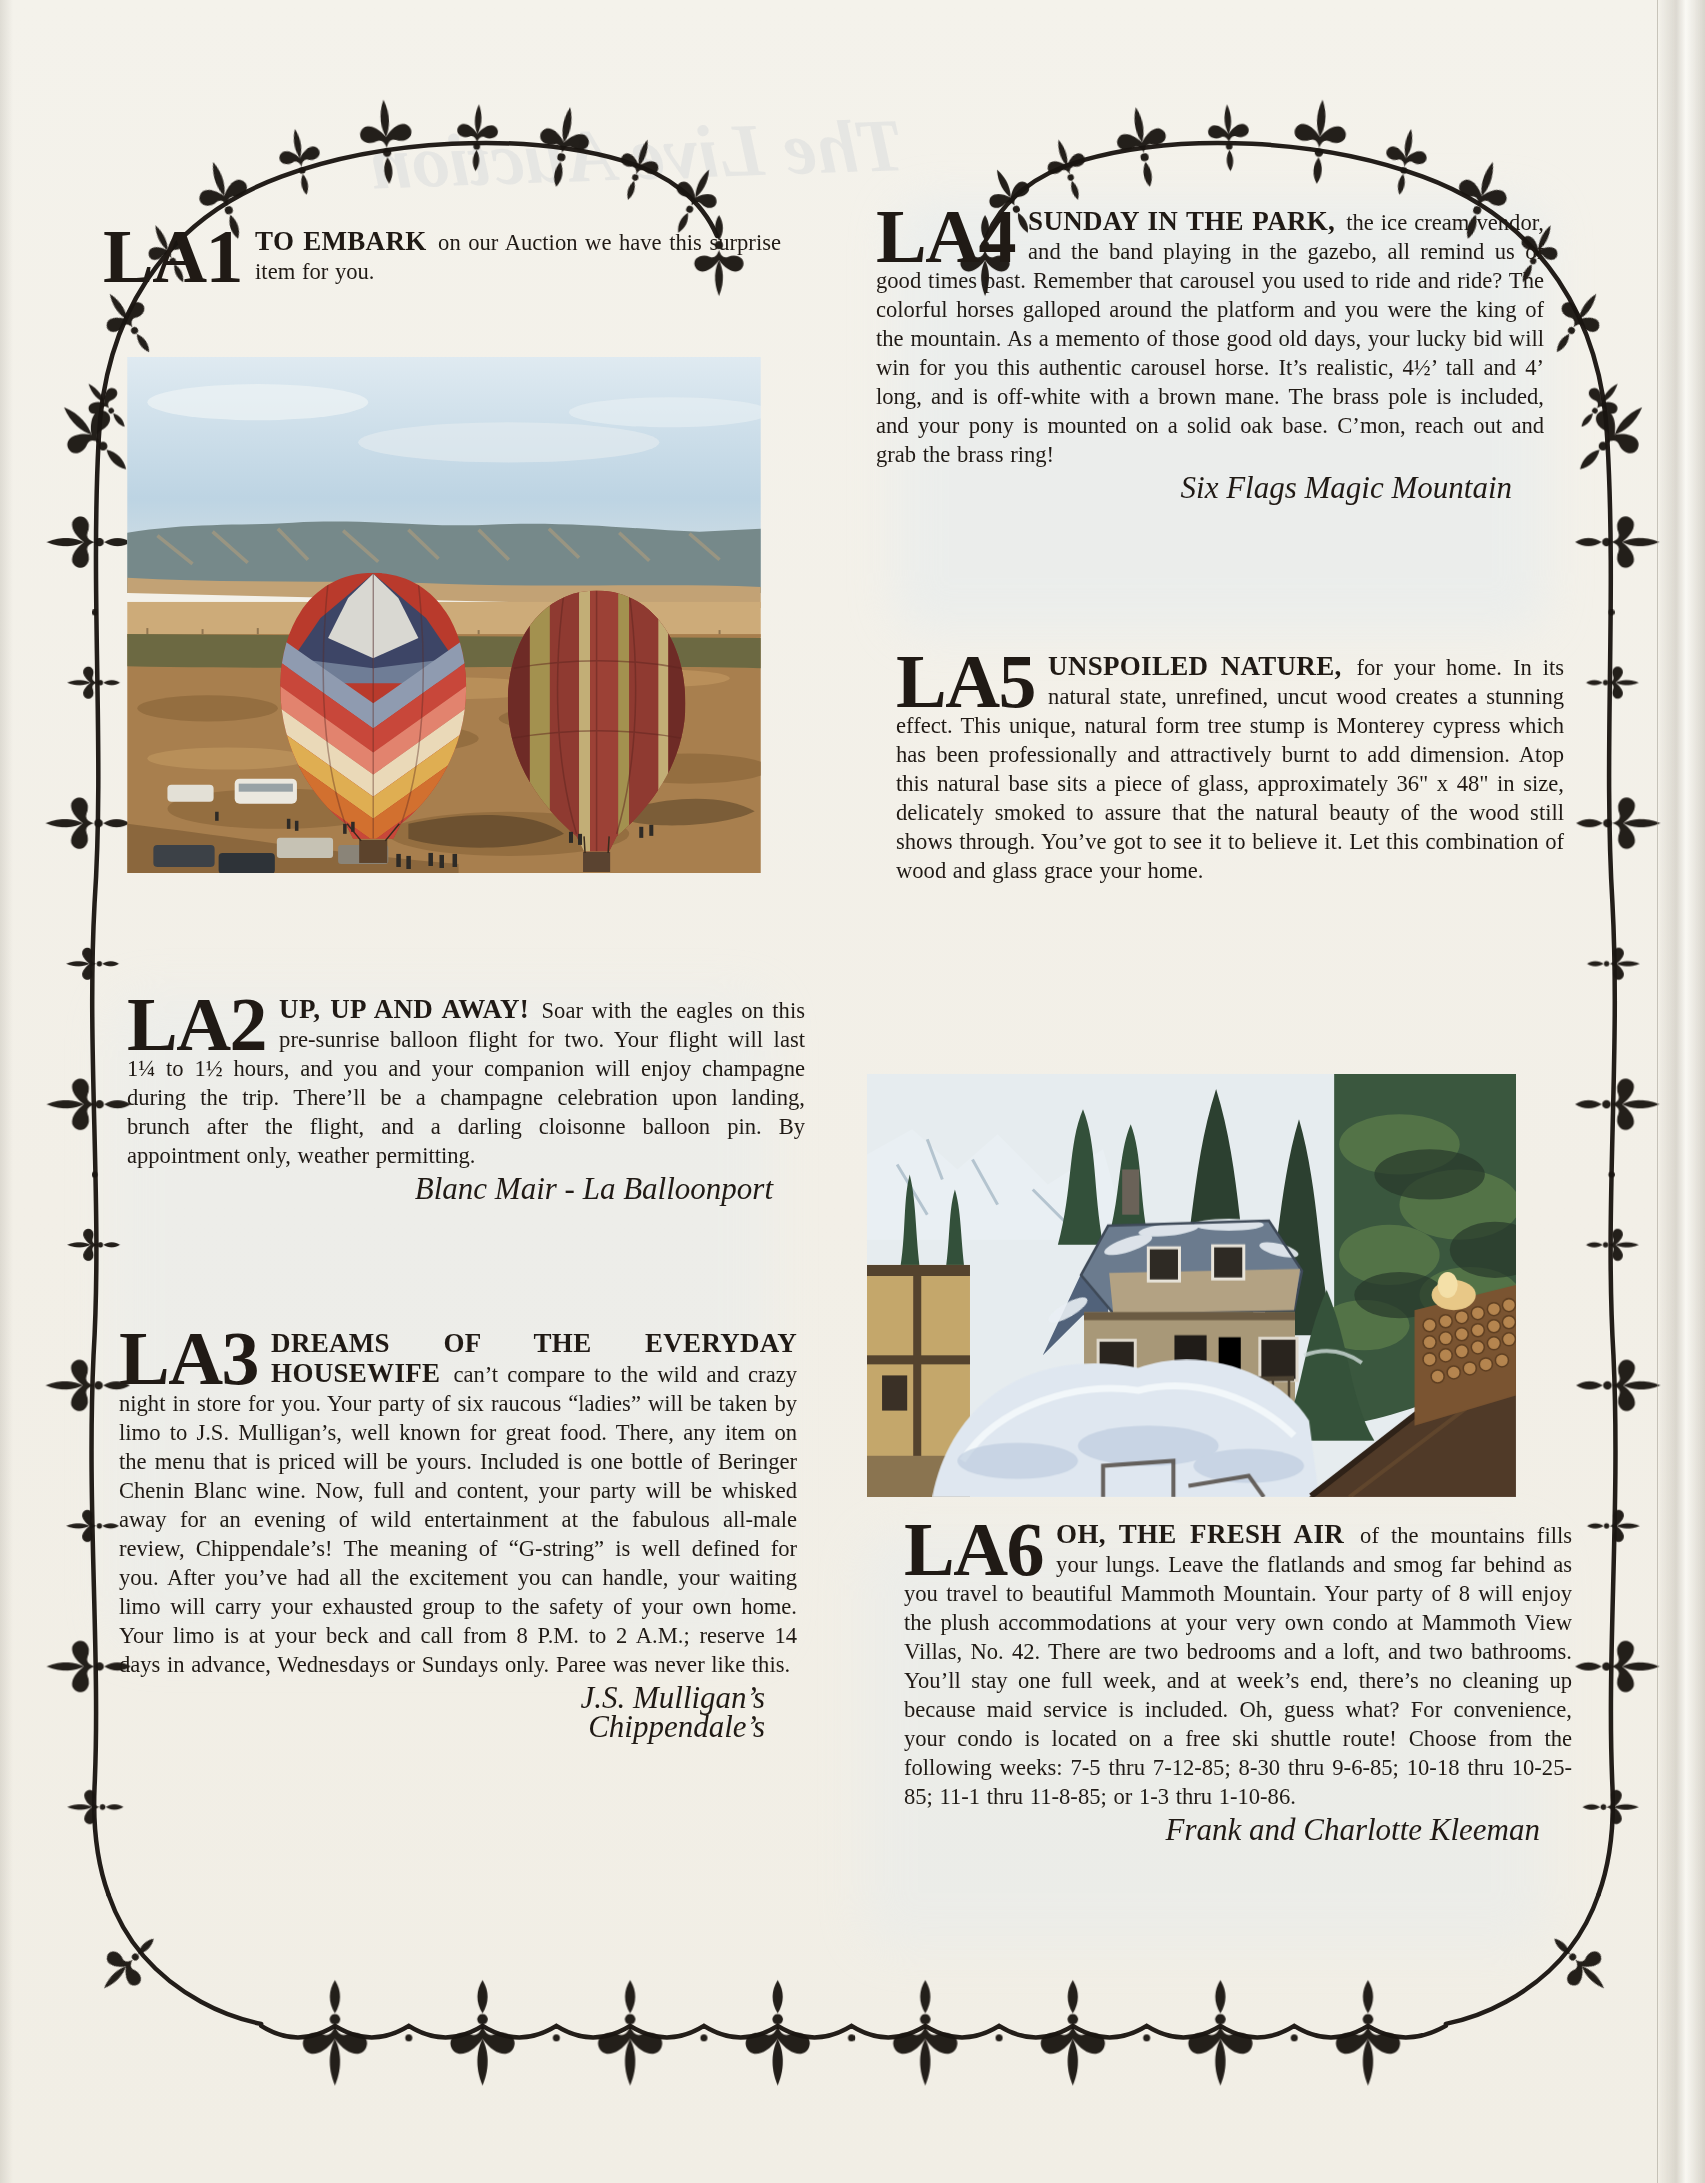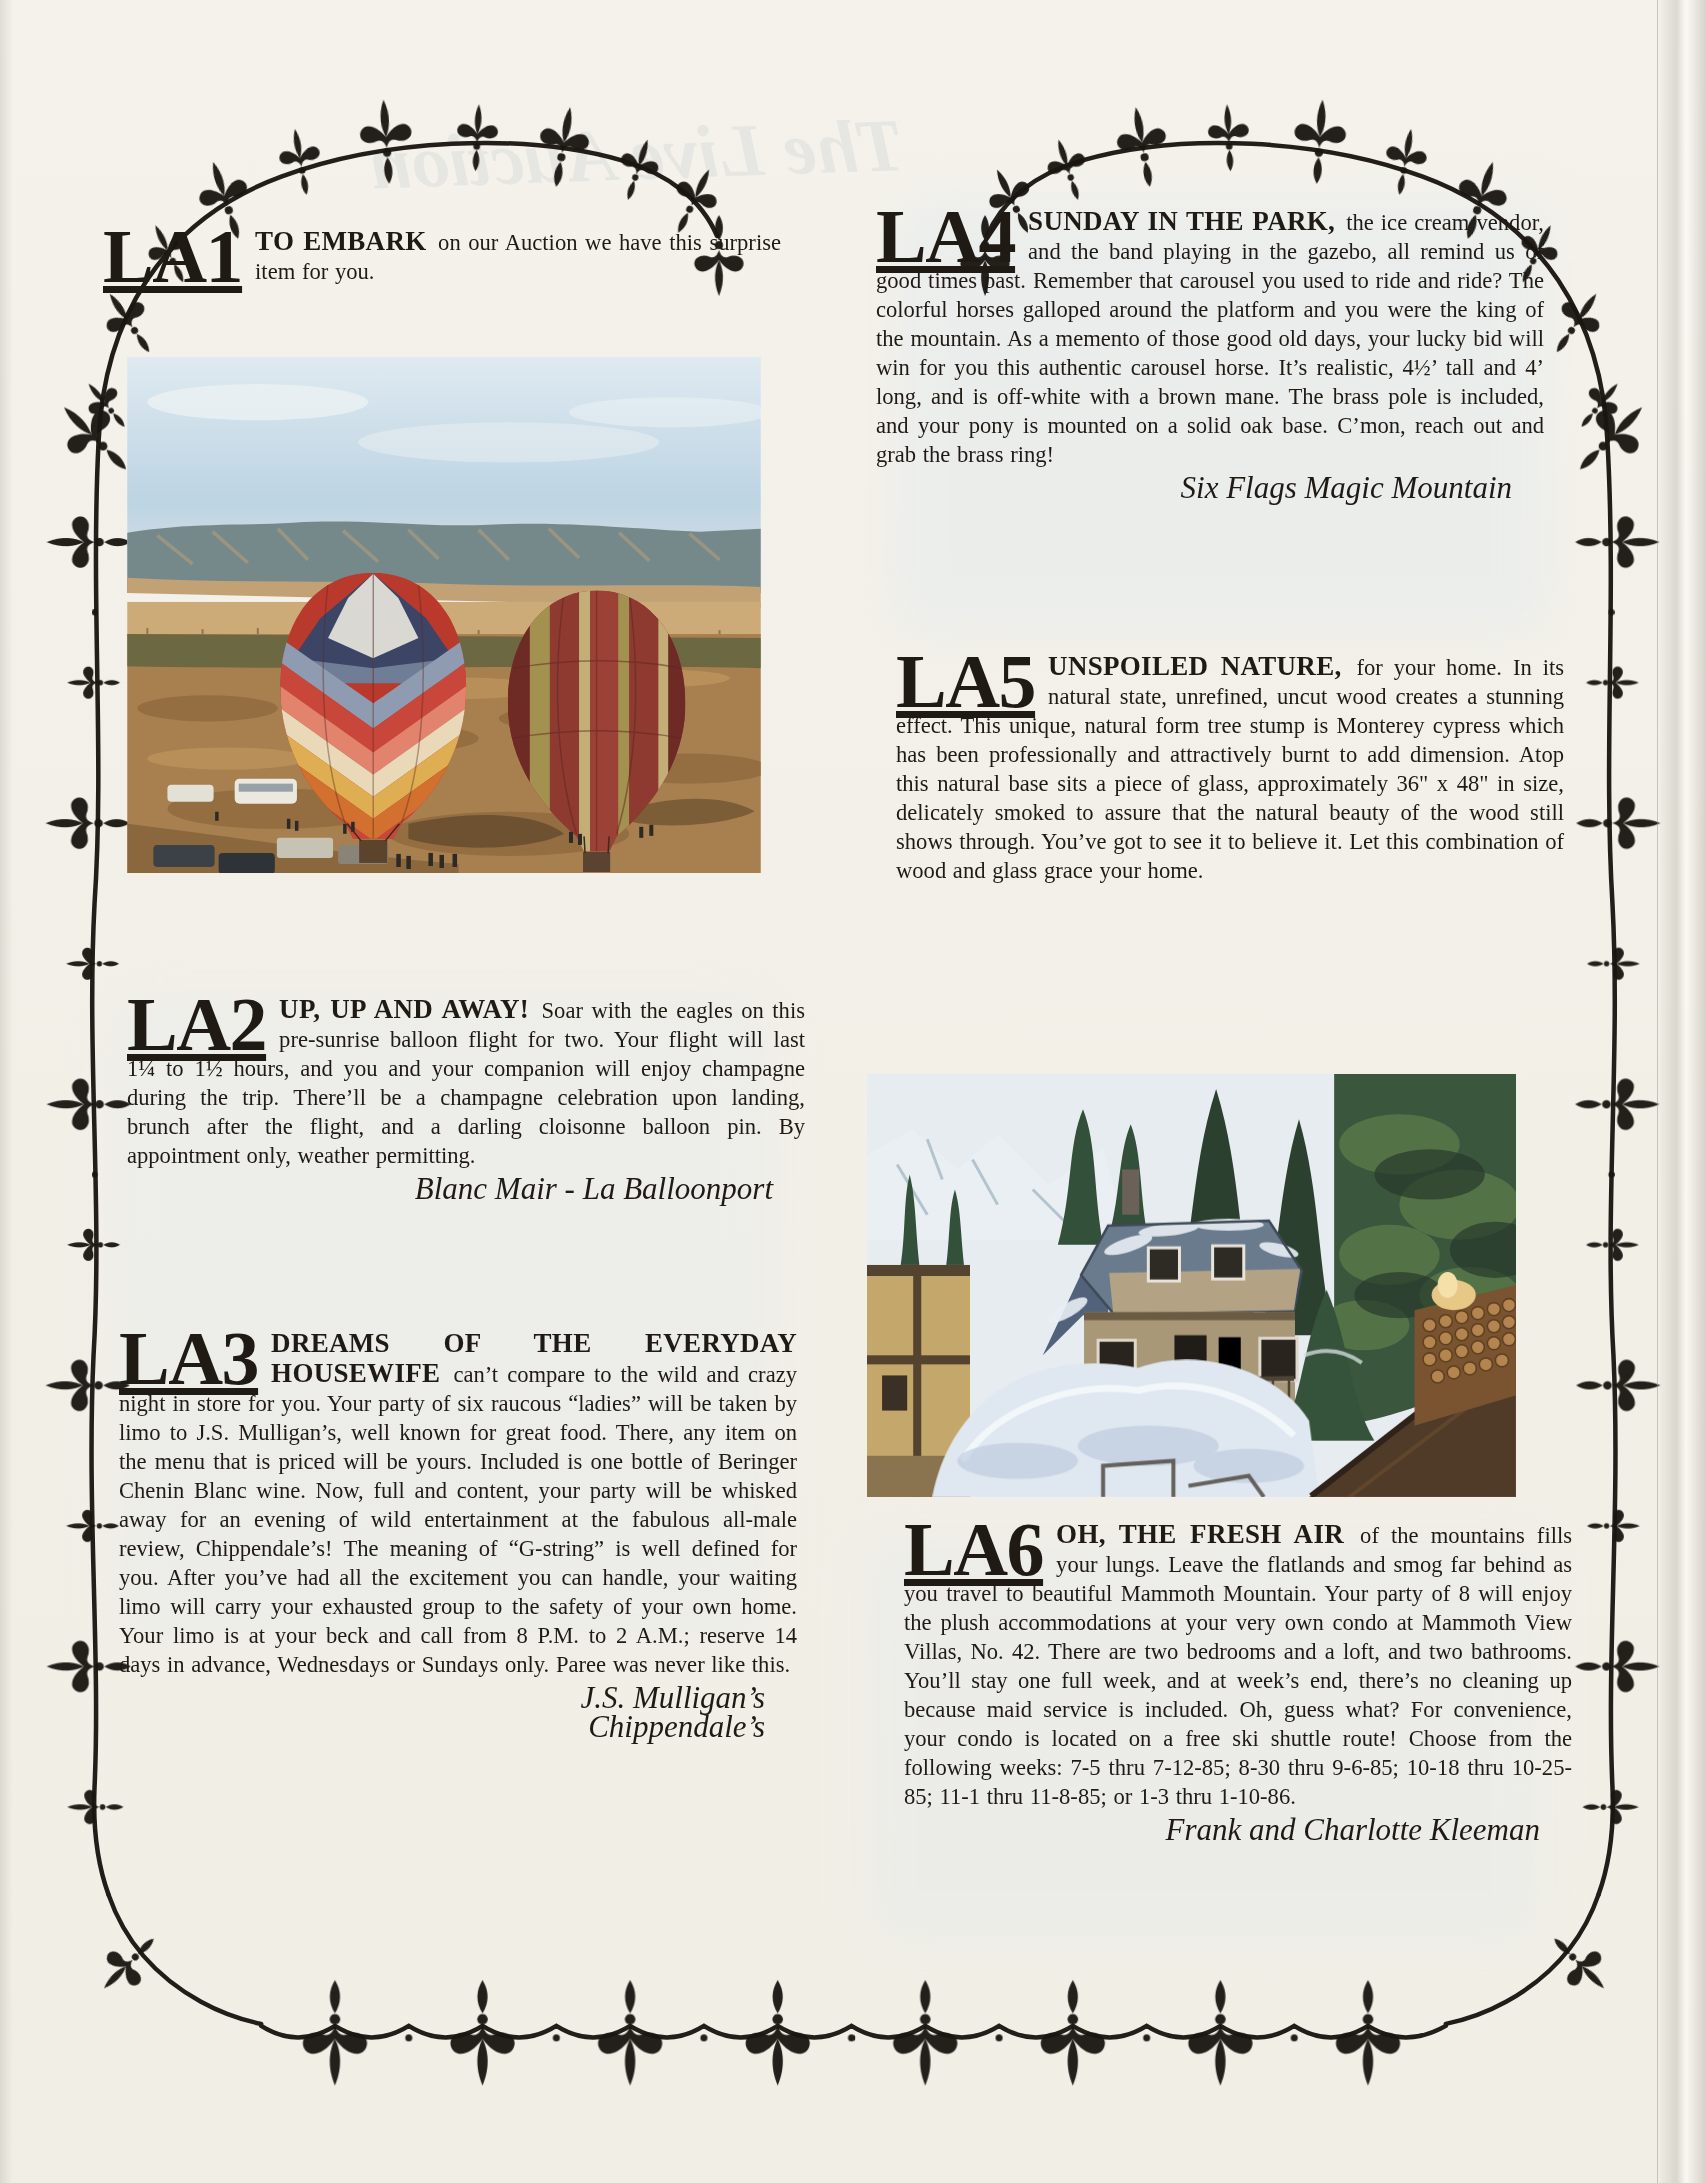--- a/index.html
+++ b/index.html
@@ -34,21 +34,20 @@
   #la2{left:103px;top:995px;width:678px;margin-left:24px;}
   #la3{left:119px;top:1329px;width:678px;}
   #la4{left:876px;top:207px;width:668px;}
   #la5{left:896px;top:652px;width:668px;}
   #la6{left:876px;top:1520px;width:668px;margin-left:28px;}
   .lot{
     float:left;
     font-size:76px;line-height:59px;
     font-weight:700;letter-spacing:-1.5px;
     padding-right:13px;
-    text-decoration:underline;
   }
   .body{
     margin:0;
     font-size:22.6px;line-height:29px;
     text-align:justify;
     word-spacing:1px;
   }
   .head{font-size:27px;line-height:29px;font-weight:700;letter-spacing:0.3px;padding-right:4px;}
   .credits{margin-top:4px;text-align:right;padding-right:32px;
     font-style:italic;font-size:31px;line-height:29px;}

